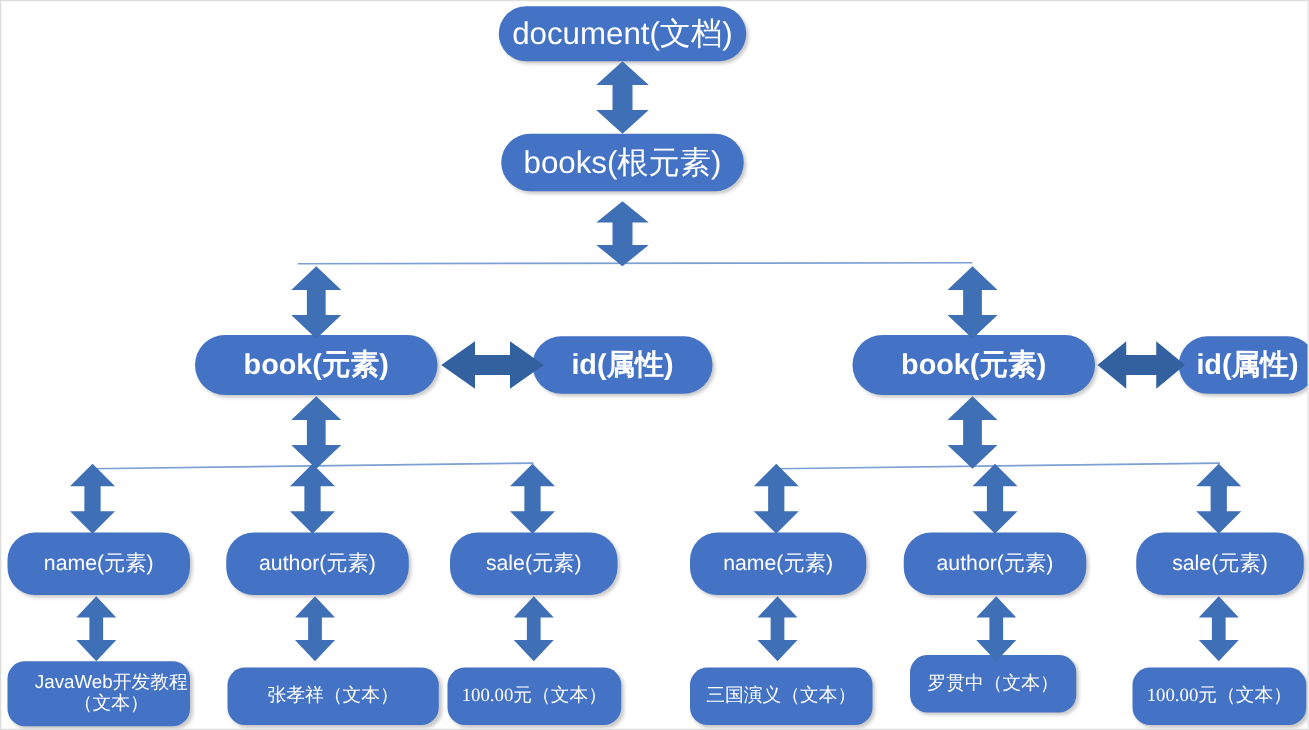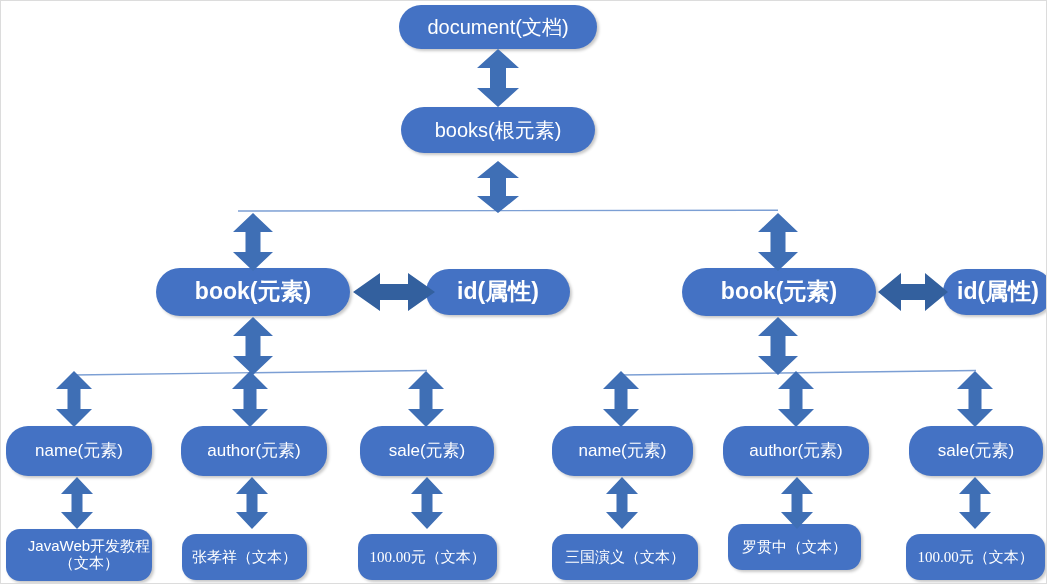--- a/index.html
+++ b/index.html
@@ -27,21 +27,21 @@
     align-items:center;
     justify-content:center;
     text-align:center;
     box-shadow:2px 2px 3px rgba(0,0,0,0.22);
     box-sizing:border-box;
     line-height:1.12;
     letter-spacing:0px;
     z-index:3;
     white-space:nowrap;
   }
-  .node.lvl1{ font-size:20px; border-radius:24px; }
+  .node.lvl1{ font-size:25px; border-radius:24px; }
   .node.lvl2{ font-size:23px; border-radius:24px;font-weight:bold; }
   .node.lvl3{ font-size:17px; border-radius:22px; }
   .node.leaf{
     font-size:15px;
     border-radius:14px;
     font-family:"Liberation Serif", serif;
     white-space:normal;
   }
   .node.leaf .lead{ font-family:"Liberation Sans", sans-serif; }
 
@@ -214,21 +214,21 @@
 
   <div class="node lvl3" style="left:722px; top:425px; width:146px; height:50px;">author(元素)</div>
 
   <div class="node lvl3" style="left:908px; top:425px; width:134px; height:50px;">sale(元素)</div>
 
   <div class="node leaf" style="left:5px; top:528px; width:146px; height:52px; flex-direction:column;padding-left:20px;">
     <span class="lead">JavaWeb开发教程</span>
     <span>（文本）</span>
   </div>
 
-  <div class="node leaf" style="left:181px; top:533px; width:125px; height:46px;">张孝祥（文本）</div>
+  <div class="node leaf" style="left:181px; top:533px; width:169px; height:46px;">张孝祥（文本）</div>
 
   <div class="node leaf" style="left:357px; top:533px; width:139px; height:46px;">100.00元（文本）</div>
 
   <div class="node leaf" style="left:551px; top:533px; width:146px; height:46px;">三国演义（文本）</div>
 
   <div class="node leaf" style="left:727px; top:523px; width:133px; height:46px;">罗贯中（文本）</div>
 
   <div class="node leaf" style="left:905px; top:533px; width:139px; height:46px;">100.00元（文本）</div>
 
 </div>

